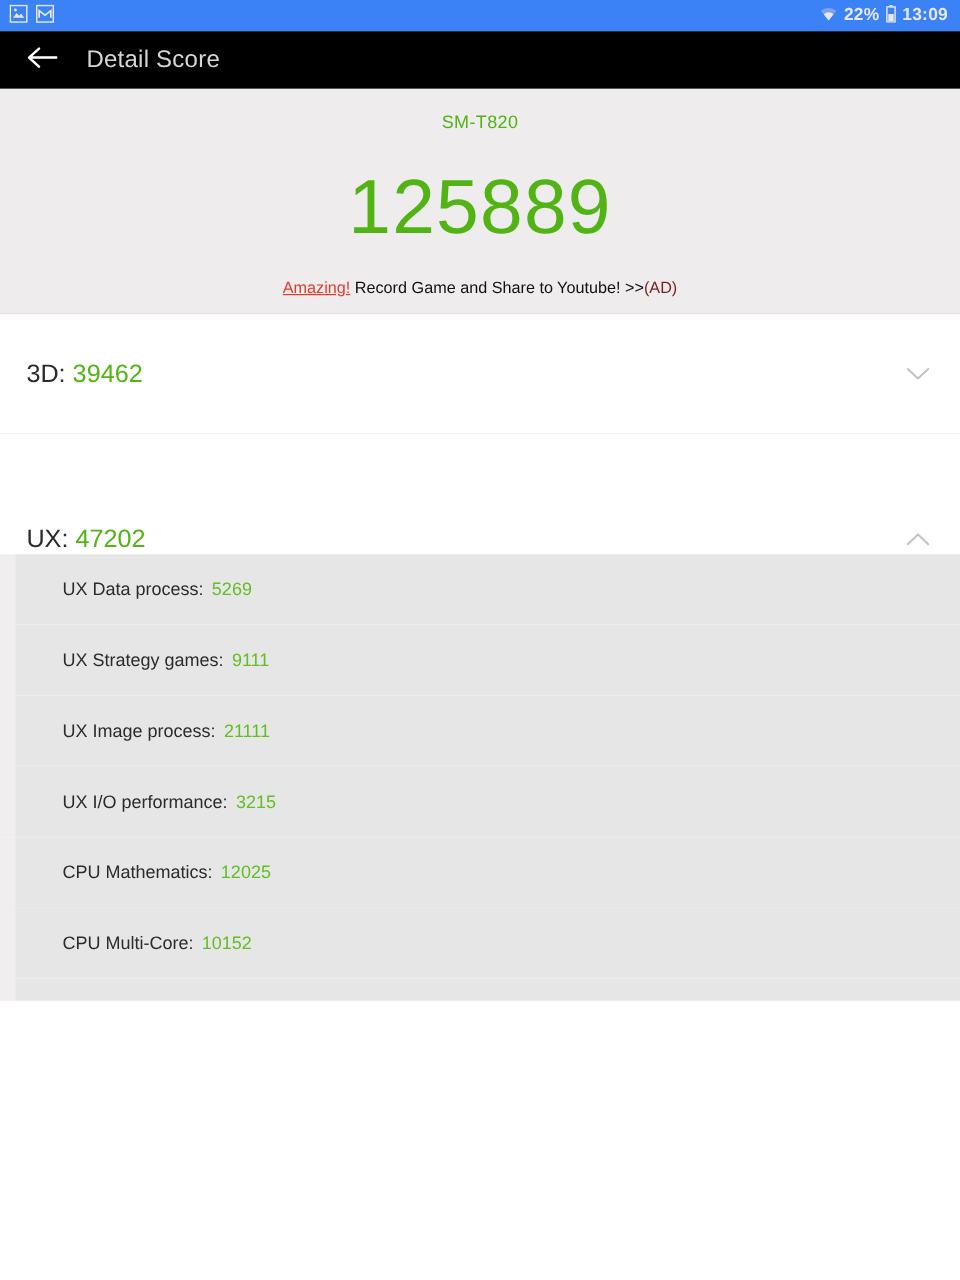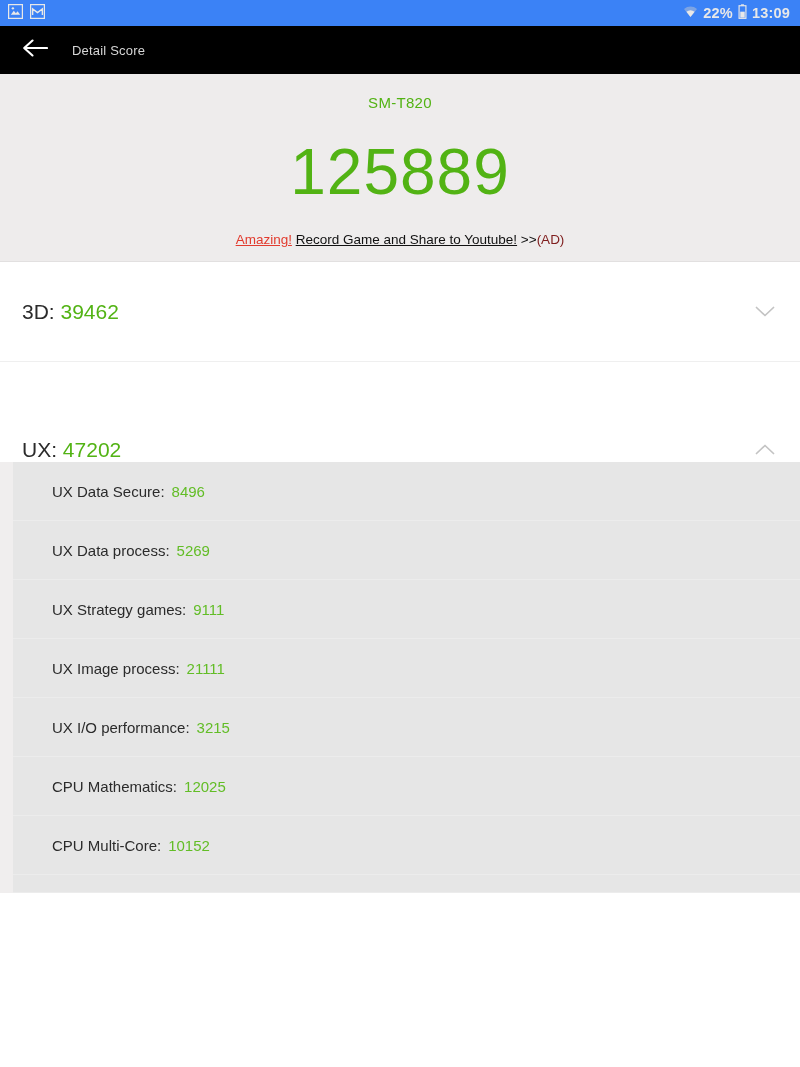--- a/index.html
+++ b/index.html
@@ -22,40 +22,40 @@
   .sb-pct{ font-weight:600; }
   .sb-time{ font-weight:600; }
 
   
   .appbar{
     height:48px; background:#000000;
     display:flex; align-items:center; padding-left:18px;
   }
   .back-btn{ width:34px; height:34px; display:flex; align-items:center; justify-content:center; cursor:pointer; }
   .appbar-title{
-    color:#d6d6d6; font-size:13px; margin-left:20px; letter-spacing:.2px;
+    color:#d6d6d6; font-size:20px; margin-left:20px; letter-spacing:.2px;
   }
 
   
   .summary{
     background:#eeecec; height:188px;
     display:flex; flex-direction:column; align-items:center;
     padding-top:20px;
     border-bottom:1px solid #e2e0e0;
   }
   .device{ color:#52b314; font-size:15px; letter-spacing:.3px; }
   .total-score{
     color:#52b314; font-size:64px; font-weight:400;
     line-height:1; margin-top:29px; letter-spacing:1px;
   }
   .ad-line{
     margin-top:28px; font-size:13.5px; white-space:nowrap;
   }
   .ad-amazing{ color:#e23b2e; text-decoration:underline; cursor:pointer; }
-  .ad-text{ color:#111; text-decoration:underline; cursor:pointer; }
+  .ad-text{ color:#111; cursor:pointer; }
   .ad-arrows{ color:#111; }
   .ad-tag{ color:#7f1d1d; }
 
   
   .cat{
     background:#ffffff; height:100px;
     display:flex; align-items:center;
     padding:0 22px 0 22px;
     cursor:pointer;
     border-bottom:1px solid #efefef;
@@ -148,24 +148,20 @@
     <div class="cat no-border">
       <div class="cat-label"><span>UX: </span><span class="val">47202</span></div>
       <div class="chev">
         <svg width="20" height="12" viewBox="0 0 20 12">
           <path d="M1.5 10.5 L10 2.5 L18.5 10.5" fill="none" stroke="#c3c3c3" stroke-width="1.7" stroke-linecap="round" stroke-linejoin="round"></path>
         </svg>
       </div>
     </div>
     <div class="sublist">
       <div class="subrow">
-        <span>UX Data Secure:</span>
-        <span class="val">8496</span>
-      </div>
-      <div class="subrow">
         <span>UX Data process:</span>
         <span class="val">5269</span>
       </div>
       <div class="subrow">
         <span>UX Strategy games:</span>
         <span class="val">9111</span>
       </div>
       <div class="subrow">
         <span>UX Image process:</span>
         <span class="val">21111</span>

